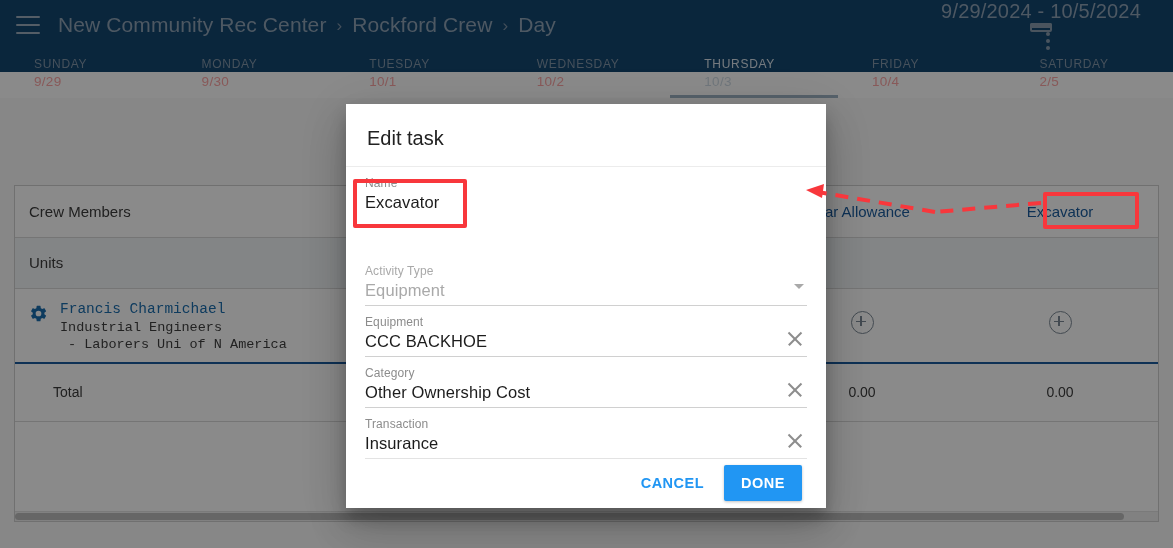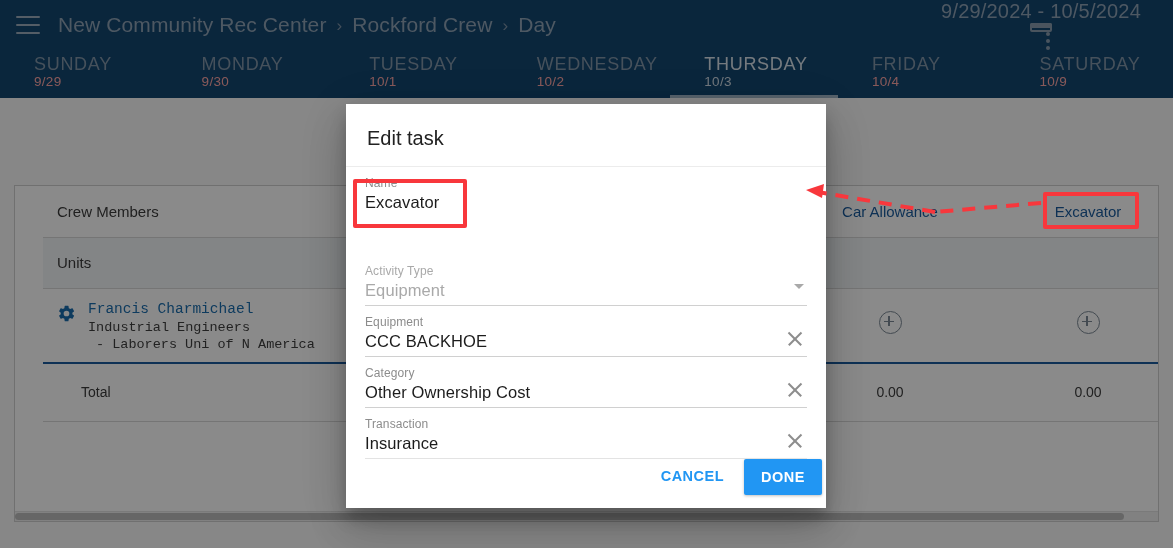--- a/index.html
+++ b/index.html
@@ -17,21 +17,21 @@
     height: 548px;
     overflow: hidden;
     background: #ffffff;
   }
 
   
   .appbar {
     position: absolute;
     left: 0; top: 0;
     width: 1173px;
-    height: 98px;
+    height: 72px;
     background: #14466f;
     box-sizing: border-box;
   }
   .appbar-row1 {
     position: absolute;
     left: 0; top: 0;
     width: 100%;
     height: 50px;
     display: flex;
     align-items: center;
@@ -140,21 +140,21 @@
   .daytab {
     flex: 1 1 0;
     position: relative;
     padding-left: 34px;
     box-sizing: border-box;
     padding-top: 6px;
     cursor: pointer;
   }
   .daytab .dname {
     color: #8196a9;
-    font-size: 18px;
+    font-size: 12px;
     letter-spacing: .7px;
     line-height: 17px;
   }
   .daytab .ddate {
     color: #fca5a5;
     font-size: 13.5px;
     letter-spacing: .3px;
     line-height: 17px;
   }
   .daytab.active .dname,
@@ -183,21 +183,20 @@
   .grid-card {
     position: absolute;
     left: 14px;
     top: 87px;
     width: 1145px;
     height: 337px;
     background: #ffffff;
     border: 1px solid #cfcfcf;
     box-sizing: border-box;
     overflow: hidden;
-    padding-left: 28px;
   }
   .grid-table {
     width: 100%;
     border-collapse: collapse;
     table-layout: fixed;
   }
   .grid-table td, .grid-table th {
     padding: 0;
     box-sizing: border-box;
   }
@@ -406,23 +405,23 @@
     width: 0; height: 0;
     border-left: 5px solid transparent;
     border-right: 5px solid transparent;
     border-top: 5px solid #a9a9a9;
     cursor: pointer;
   }
 
   .dialog-actions {
     height: 58px;
     display: flex;
-    align-items: flex-start;
+    align-items: center;
     justify-content: flex-end;
-    padding-right: 4px;
+    padding-right: 24px;
     gap: 8px;
   }
   .btn-cancel {
     background: transparent;
     border: none;
     color: #2196f3;
     font-size: 14.5px;
     font-weight: bold;
     letter-spacing: .5px;
     padding: 9px 12px;
@@ -512,21 +511,21 @@
       <div class="daytab active">
         <div class="dname">THURSDAY</div>
         <div class="ddate">10/3</div>
       </div>
       <div class="daytab">
         <div class="dname">FRIDAY</div>
         <div class="ddate">10/4</div>
       </div>
       <div class="daytab">
         <div class="dname">SATURDAY</div>
-        <div class="ddate">10/9</div>
+        <div class="ddate">2/5</div>
       </div>
     </div>
   </div>
 
   <div class="page-body">
 
     <div class="grid-card">
       <table class="grid-table">
         <colgroup>
           <col class="col-member">

